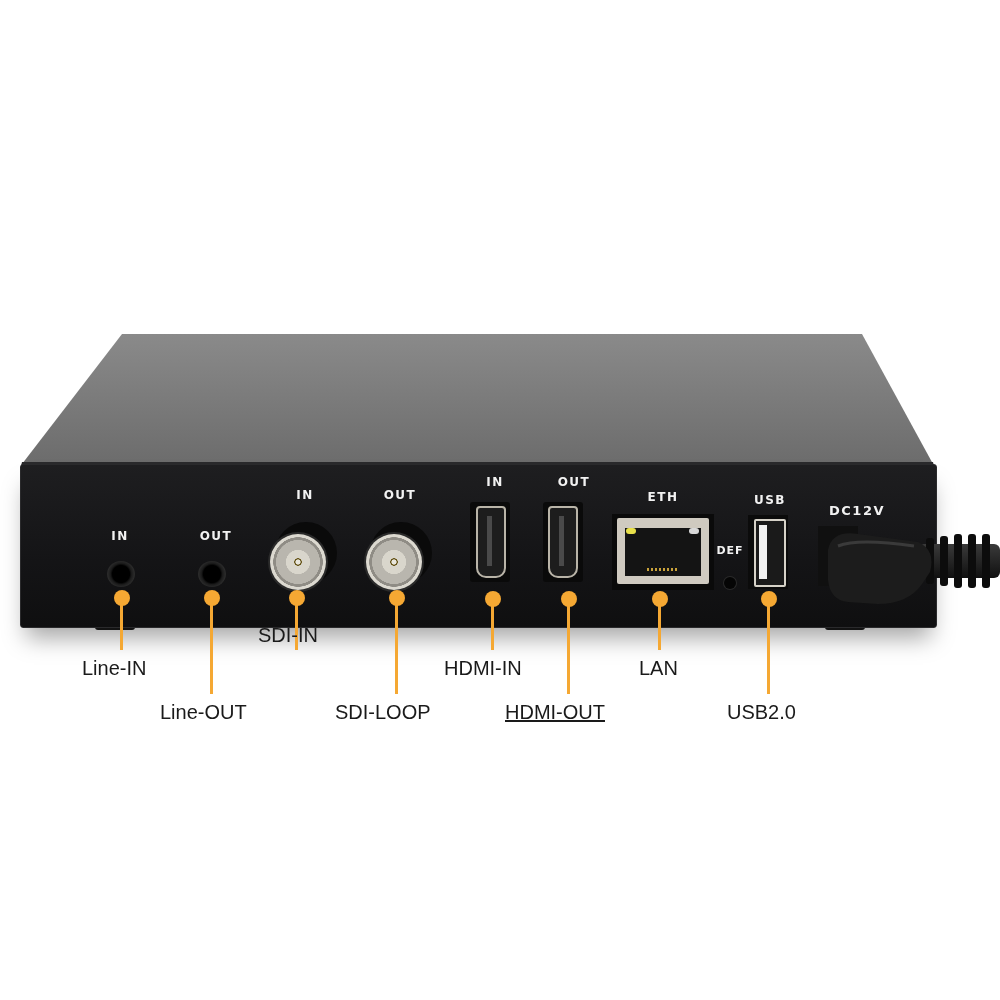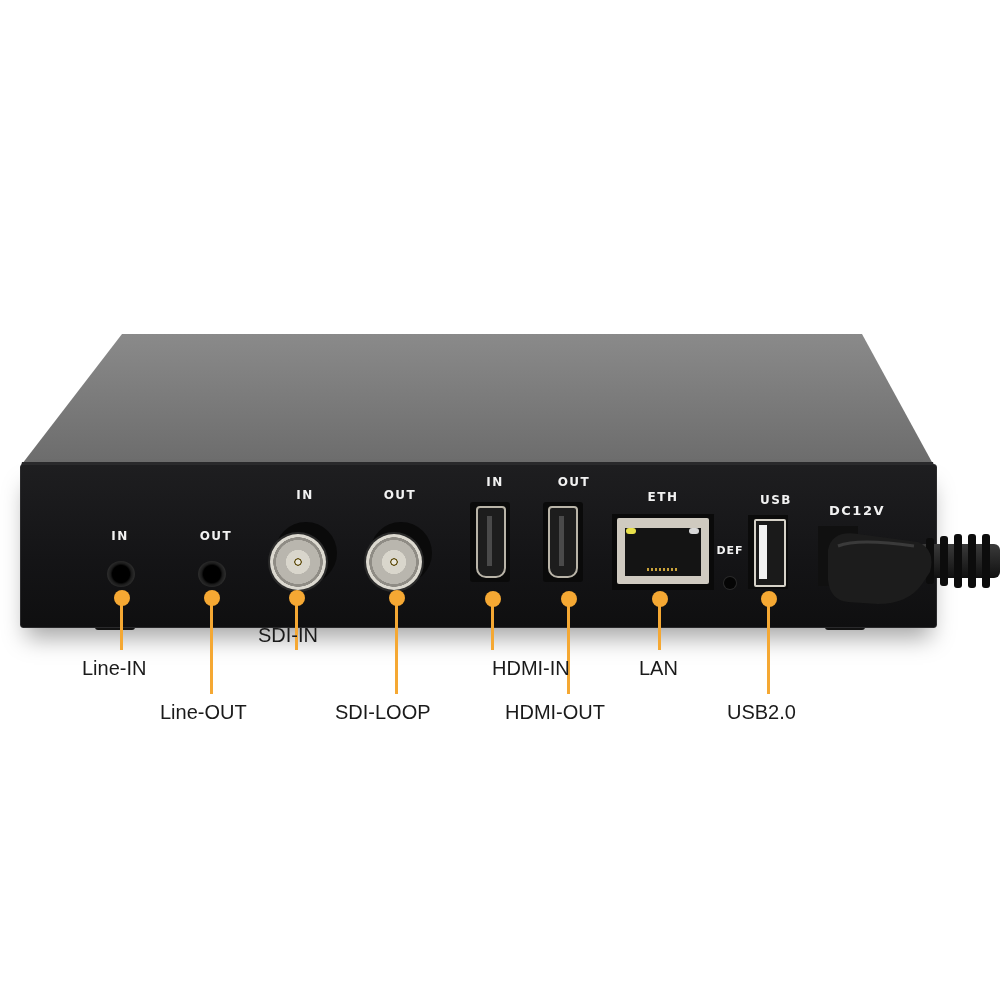--- a/index.html
+++ b/index.html
@@ -78,21 +78,21 @@
 <div class="abs rj45" style="left:617px;top:518px;width:92px;height:66px;">
   <div class="abs rj45-hole" style="left:8px;top:10px;width:76px;height:48px;"></div>
   <div class="abs" style="left:9px;top:10px;width:10px;height:6px;border-radius:3px;background:#e8e04a;"></div>
   <div class="abs" style="left:72px;top:10px;width:10px;height:6px;border-radius:3px;background:#d8d8d8;"></div>
   <div class="abs" style="left:30px;top:50px;width:32px;height:3px;background:repeating-linear-gradient(90deg,#c9a23a 0 2px,transparent 2px 4px);"></div>
 </div>
 
 <div class="abs portlabel" style="left:713px;top:544px;width:34px;font-size:11px;letter-spacing:1px;">DEF</div>
 <div class="abs" style="left:724px;top:577px;width:12px;height:12px;border-radius:50%;background:#050505;box-shadow:0 0 0 1px #2a2a2a;"></div>
 
-<div class="abs portlabel" style="left:748px;top:493px;width:44px;text-align:right;">USB</div>
+<div class="abs portlabel" style="left:748px;top:493px;width:44px;">USB</div>
 <div class="abs usb" style="left:748px;top:515px;width:40px;height:74px;"></div>
 <div class="abs usb-in" style="left:754px;top:519px;width:28px;height:64px;">
   <div class="abs usb-tongue" style="left:3px;top:4px;width:8px;height:54px;"></div>
 </div>
 
 <div class="abs portlabel" style="left:822px;top:503px;width:70px;font-size:13px;">DC12V</div>
 <svg class="abs" style="left:818px;top:520px;" width="182" height="90" viewBox="0 0 182 90">
   <rect x="0" y="6" width="40" height="60" fill="#101010"></rect>
   <rect x="100" y="24" width="82" height="34" rx="6" fill="url(#cableg)"></rect>
   <g fill="#0c0c0c">
@@ -120,16 +120,16 @@
 <div class="abs line" style="left:567px;top:599px;height:95px;"></div>
 <div class="abs dot" style="left:652px;top:591px;"></div>
 <div class="abs line" style="left:658px;top:599px;height:51px;"></div>
 <div class="abs dot" style="left:761px;top:591px;"></div>
 <div class="abs line" style="left:767px;top:599px;height:95px;"></div>
 
 <div class="abs callout" style="left:82px;top:657px;">Line-IN</div>
 <div class="abs callout" style="left:160px;top:701px;">Line-OUT</div>
 <div class="abs callout" style="left:258px;top:624px;">SDI-IN</div>
 <div class="abs callout" style="left:335px;top:701px;">SDI-LOOP</div>
-<div class="abs callout" style="left:444px;top:657px;margin-left:48px;">HDMI-IN</div>
-<div class="abs callout" style="left:505px;top:701px;">HDMI-OUT</div>
+<div class="abs callout" style="left:444px;top:657px;">HDMI-IN</div>
+<div class="abs callout" style="left:505px;top:701px;text-decoration:underline;">HDMI-OUT</div>
 <div class="abs callout" style="left:639px;top:657px;">LAN</div>
 <div class="abs callout" style="left:727px;top:701px;">USB2.0</div>
 
 </body></html>

